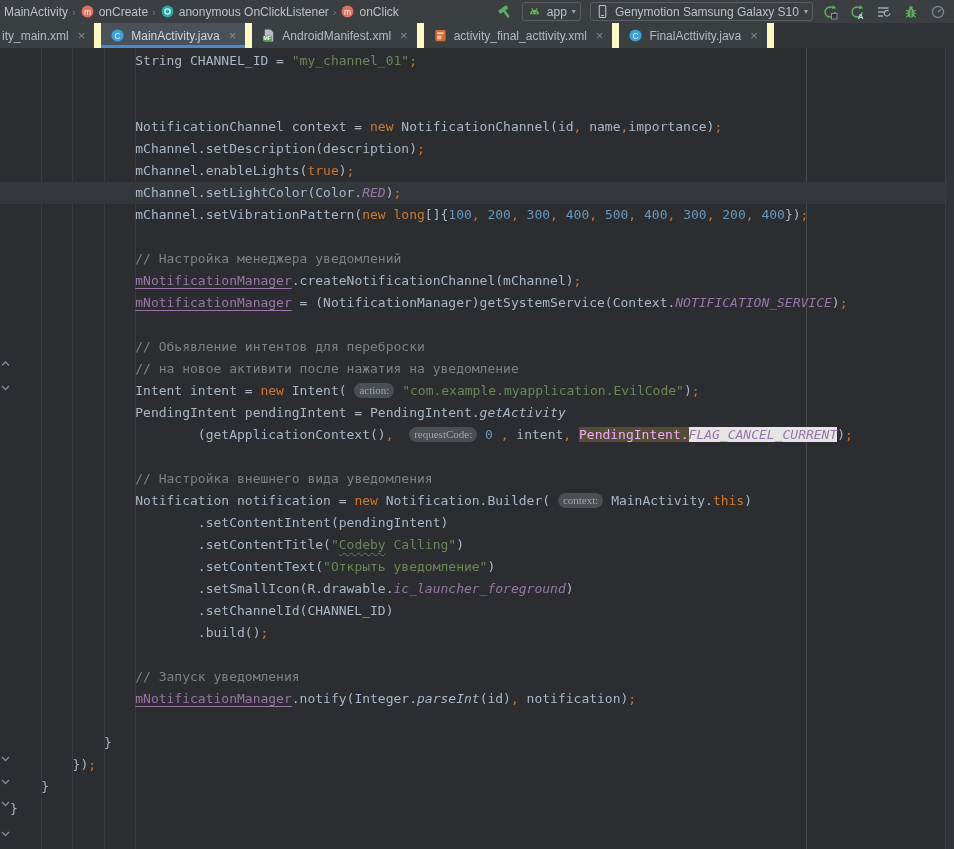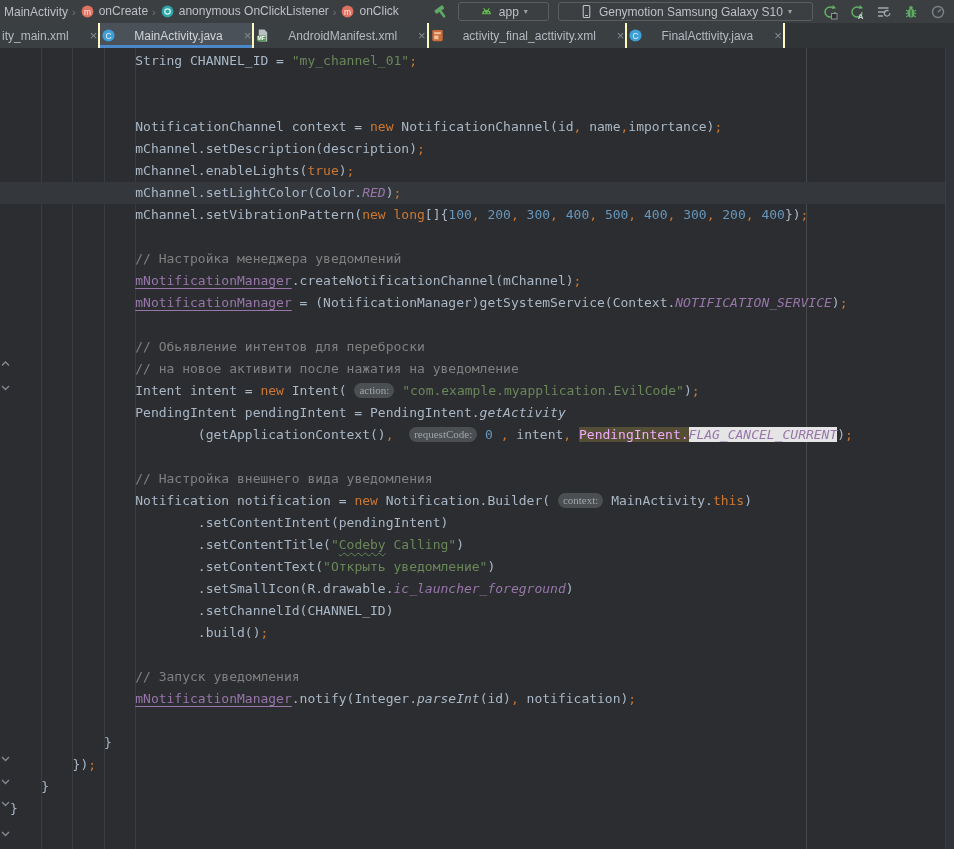--- a/index.html
+++ b/index.html
@@ -9,41 +9,41 @@
     font-family:"Liberation Sans",sans-serif;
     -webkit-font-smoothing:antialiased;
   }
   
   .titlebar{
     height:23px;background:#3b3f42;
     display:flex;align-items:center;justify-content:space-between;
     padding:0 8px 0 2px;box-sizing:border-box;
   }
   .breadcrumbs{display:flex;align-items:center;color:#bdc1c5;font-size:12px;white-space:nowrap;overflow:hidden}
-  .crumb{display:flex;gap:4px;padding:0 2px;cursor:pointer}
+  .crumb{display:flex;align-items:center;gap:4px;padding:0 2px;cursor:pointer}
   .crumb-sep{color:#70757a;margin:0 2px;font-size:11px}
   .toolbar-right{display:flex;align-items:center;gap:9px;flex-shrink:0}
   .combo{
     display:flex;align-items:center;gap:5px;height:17px;
-    border:1px solid #5a5e61;border-radius:3px;padding:0 20px;
+    border:1px solid #5a5e61;border-radius:3px;padding:0 4px;
     color:#bdc1c5;font-size:12px;cursor:pointer;background:transparent;white-space:nowrap;
   }
   .caret{font-size:8px;color:#9da2a6;line-height:1}
   .icon-btn{background:none;border:none;padding:0;margin:0;cursor:pointer;display:flex;align-items:center}
   .action-icons{display:flex;align-items:center;gap:11px}
   .ic{display:inline-flex;width:16px;height:16px;align-items:center;justify-content:center}
   .ic svg{width:16px;height:16px;display:block}
   .ic-sm,.ic-sm svg{width:15px;height:15px}
 
   
   .tabbar{height:25px;background:#303437;display:flex;align-items:stretch}
   .tab{
-    display:flex;align-items:center;gap:18px;padding:0 1px;
+    display:flex;align-items:center;gap:6px;padding:0 9px;
     font-size:12px;color:#b4bac0;background:#3a3f42;
-    border-right:2px solid #fef9c3;position:relative;cursor:pointer;white-space:nowrap;
+    border-right:7px solid #fef9c3;position:relative;cursor:pointer;white-space:nowrap;
   }
   .tab:first-child{padding-left:2px}
   .tab.active{background:#4a5158;color:#ced4da}
   .tab.active::after{content:"";position:absolute;left:0;right:0;bottom:0;height:3px;background:#4a88c7}
   .tab .close{color:#868c92;font-size:13px;line-height:1;margin-left:3px;cursor:pointer}
   .tab-spacer{flex:1;background:#303437}
 
   
   .editor{position:relative;height:801px;background:#2b2d30;overflow:hidden}
   .guide{position:absolute;top:0;bottom:0;width:1px;background:#393d40;z-index:0}

